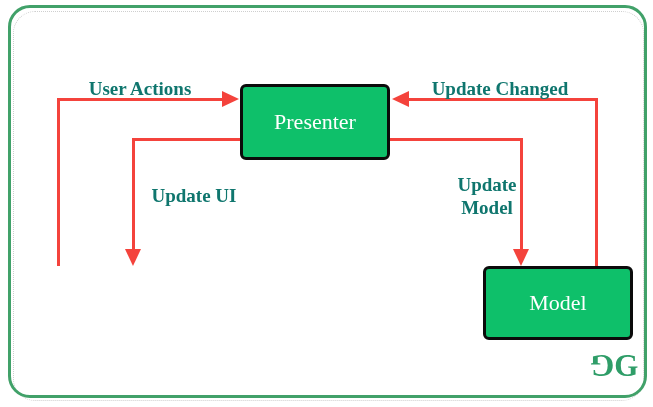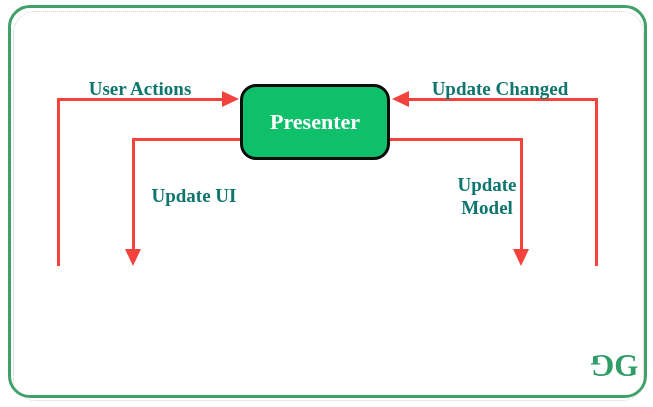--- a/index.html
+++ b/index.html
@@ -24,26 +24,26 @@
     left: 8px; top: 5px;
     width: 633px; height: 387px;
     border: 3px solid #41a169;
     border-radius: 22px;
     background: transparent;
   }
   .node {
     position: absolute;
     background: #0ec06a;
     border: 3px solid #0b0b0b;
-    border-radius: 16px;
+    border-radius: 6px;
     display: flex;
     align-items: center;
     justify-content: center;
     color: #ffffff;
-    font-weight: bold;
+    font-weight: normal;
     font-size: 22px;
     box-sizing: border-box;
   }
   .node-presenter { left: 240px; top: 84px;  width: 150px; height: 76px; }
   .node-view      { left: 22px;  top: 266px; width: 148px; height: 74px; }
   .node-model     { left: 483px; top: 266px; width: 150px; height: 74px; }
 
   .line { position: absolute; background: #f4433c; }
   .arrowhead { position: absolute; width: 0; height: 0; }
   .arrowhead.right { border-top: 8px solid transparent; border-bottom: 8px solid transparent; border-left: 17px solid #f4433c; }
@@ -108,16 +108,19 @@
   <div>
     <div class="line" style="left:390px; top:138px; width:133px; height:3px;"></div>
     <div class="line" style="left:520px; top:138px; width:3px; height:111px;"></div>
     <div class="arrowhead down" style="left:513px; top:249px;"></div>
     <div class="edge-label label-update-model">Update Model</div>
   </div>
 
   <div class="node node-presenter">
     <span>Presenter</span>
   </div>
+  <div class="node node-model">
+    <span>Model</span>
+  </div>
 
   <div class="logo"><span class="g-rev">G</span><span>G</span></div>
 
 </div>
 
 </body></html>

